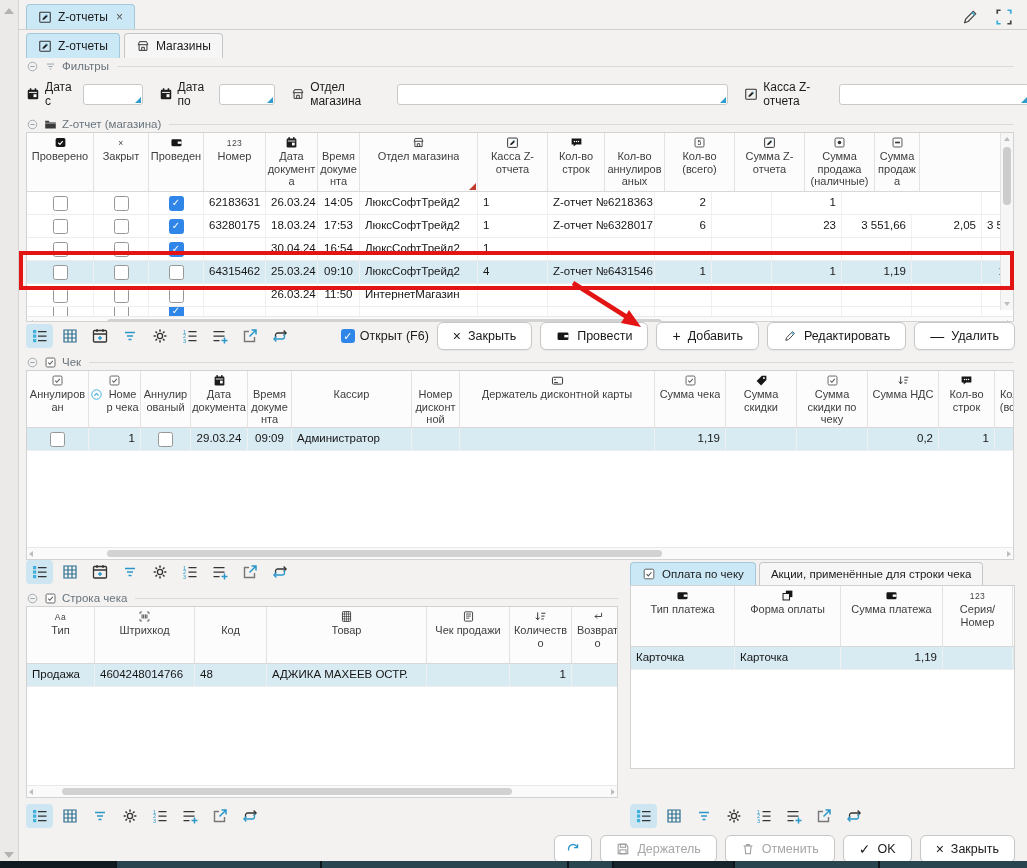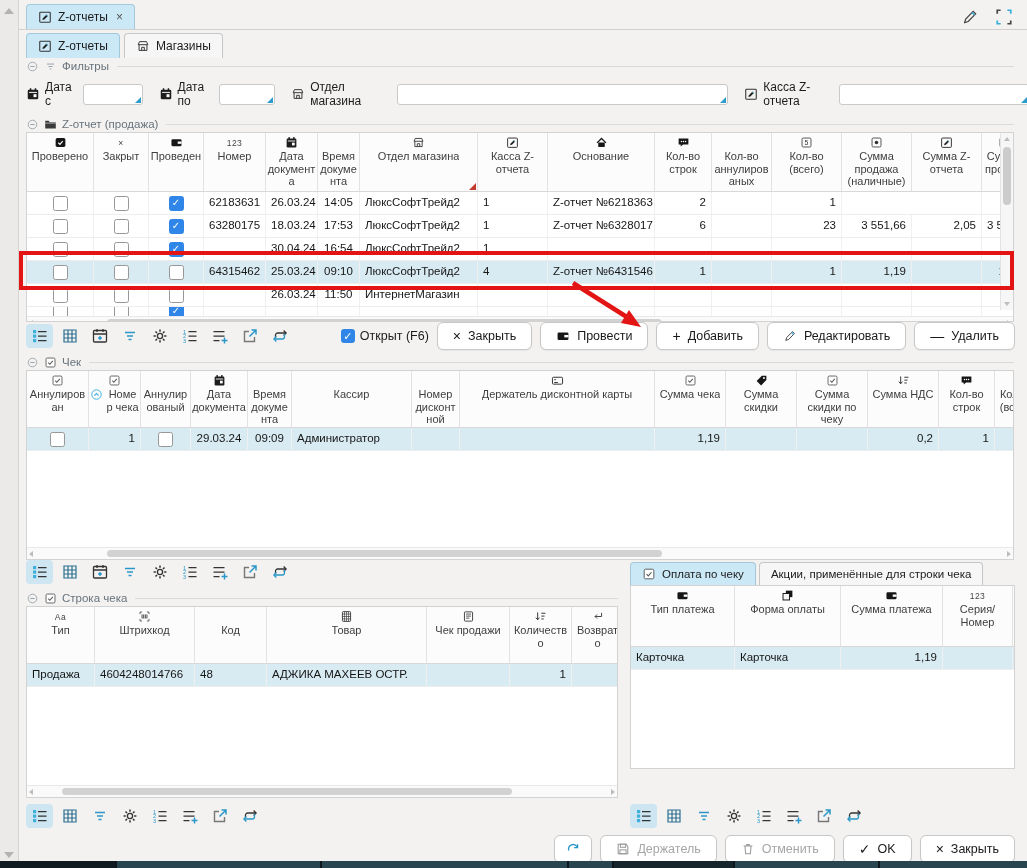--- a/index.html
+++ b/index.html
@@ -225,21 +225,21 @@
             <circle cx="8" cy="8" r="5.3" fill="none" stroke="#97a3ab" stroke-width="1.1"></circle>
             <path d="M5.3 8h5.4" stroke="#97a3ab" stroke-width="1.2"></path>
           </svg>
         </span>
       <span>
           <svg viewBox="0 0 16 16">
             <path d="M1.5 13V3.5h4.2l1.4 1.6h7.4V13z" fill="#3a3a3a"></path>
             <path d="M1.5 6.3h13" stroke="#fff" stroke-width=".7"></path>
           </svg>
         </span>
-      <span>Z-отчет (продажа)</span>
+      <span>Z-отчет (магазина)</span>
       <div class="gline"></div>
     </div>
     <div class="tbl" style="height:188px;">
         <div class="thead">
           <div class="th" style="width: 67px; height: 58px;">
             <div class="ic">
               <span class="hic">
                 <svg viewBox="0 0 16 16">
                   <rect x="2" y="2.5" width="12" height="11" rx="2" fill="#161616"></rect>
                   <path d="M5.3 8.3l2 2 3.4-4" fill="none" stroke="#fff" stroke-width="1.4"></path>
@@ -323,33 +323,20 @@
                   <rect x="2" y="2.5" width="12" height="11.5" rx="1" fill="none" stroke="#333" stroke-width="1.2"></rect>
                   <path d="M5 11.5l.7-2.2 4-4.1 1.6 1.6-4 4.1-2.3.6z" fill="#222"></path>
                   <path d="M9.2 5.7l1.6 1.6" stroke="#35aede" stroke-width="1"></path>
                 </svg>
               </span>
             </div>
             <div class="lb" style="max-height: 39px;">
               <span>Касса Z-отчета</span>
             </div>
           </div>
-          <div class="th" style="width: 107px; height: 58px;">
-            <div class="ic">
-              <span class="hic">
-                <svg viewBox="0 0 16 16">
-                  <path d="M2.5 8.5L8 3l5.5 5.5" fill="none" stroke="#161616" stroke-width="1.6"></path>
-                  <path d="M4 8v5.5h8V8z" fill="#161616"></path>
-                </svg>
-              </span>
-            </div>
-            <div class="lb" style="max-height: 39px;">
-              <span>Основание</span>
-            </div>
-          </div>
           <div class="th" style="width: 57px; height: 58px;">
             <div class="ic">
               <span class="hic">
                 <svg viewBox="0 0 16 16">
                   <path d="M2 3h12v7.5H7.5L4.5 13v-2.5H2z" fill="#161616"></path>
                   <circle cx="5.5" cy="6.8" r=".9" fill="#fff"></circle>
                   <circle cx="8" cy="6.8" r=".9" fill="#fff"></circle>
                   <circle cx="10.5" cy="6.8" r=".9" fill="#fff"></circle>
                 </svg>
               </span>
@@ -374,41 +361,41 @@
               </span>
             </div>
             <div class="lb" style="max-height: 39px;">
               <span>Кол-во (всего)</span>
             </div>
           </div>
           <div class="th" style="width: 70px; height: 58px;">
             <div class="ic">
               <span class="hic">
                 <svg viewBox="0 0 16 16">
-                  <rect x="2.5" y="2.5" width="11" height="11" rx="1.5" fill="none" stroke="#444" stroke-width="1.1"></rect>
-                  <circle cx="8" cy="8" r="2.2" fill="#333"></circle>
-                </svg>
-              </span>
-            </div>
-            <div class="lb" style="max-height: 39px;">
-              <span>Сумма продажа (наличные)</span>
-            </div>
-          </div>
-          <div class="th" style="width: 70px; height: 58px;">
-            <div class="ic">
-              <span class="hic">
-                <svg viewBox="0 0 16 16">
                   <rect x="2" y="2.5" width="12" height="11.5" rx="1" fill="none" stroke="#333" stroke-width="1.2"></rect>
                   <path d="M5 11.5l.7-2.2 4-4.1 1.6 1.6-4 4.1-2.3.6z" fill="#222"></path>
                   <path d="M9.2 5.7l1.6 1.6" stroke="#35aede" stroke-width="1"></path>
                 </svg>
               </span>
             </div>
             <div class="lb" style="max-height: 39px;">
               <span>Сумма Z-отчета</span>
+            </div>
+          </div>
+          <div class="th" style="width: 70px; height: 58px;">
+            <div class="ic">
+              <span class="hic">
+                <svg viewBox="0 0 16 16">
+                  <rect x="2.5" y="2.5" width="11" height="11" rx="1.5" fill="none" stroke="#444" stroke-width="1.1"></rect>
+                  <circle cx="8" cy="8" r="2.2" fill="#333"></circle>
+                </svg>
+              </span>
+            </div>
+            <div class="lb" style="max-height: 39px;">
+              <span>Сумма продажа (наличные)</span>
             </div>
           </div>
           <div class="th" style="width: 45px; height: 58px;">
             <div class="ic">
               <span class="hic">
                 <svg viewBox="0 0 16 16">
                   <rect x="2.5" y="2.5" width="11" height="11" rx="1.5" fill="none" stroke="#444" stroke-width="1.1"></rect>
                   <rect x="5" y="7" width="6" height="2" fill="#333"></rect>
                 </svg>
               </span>

